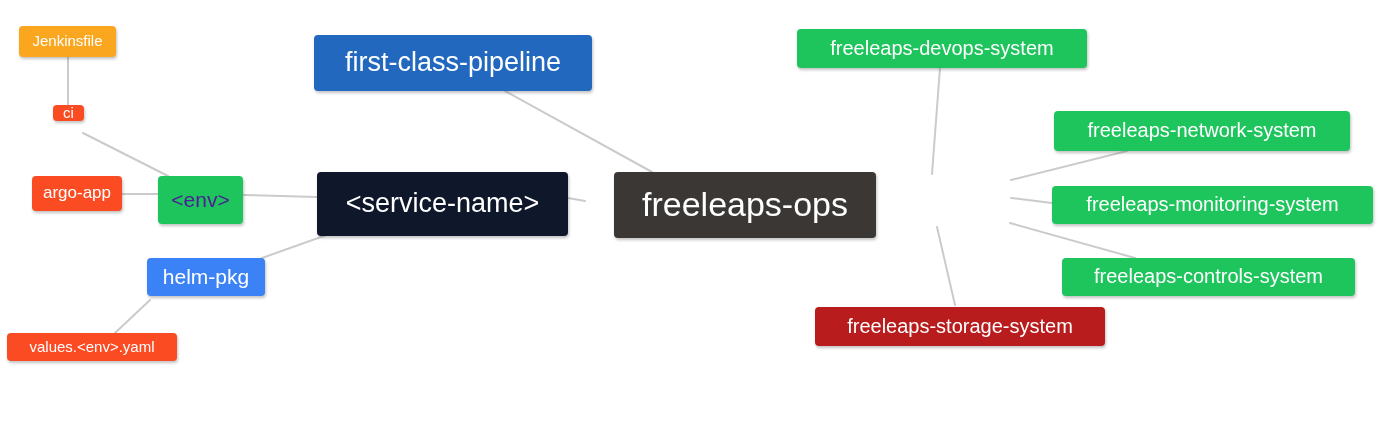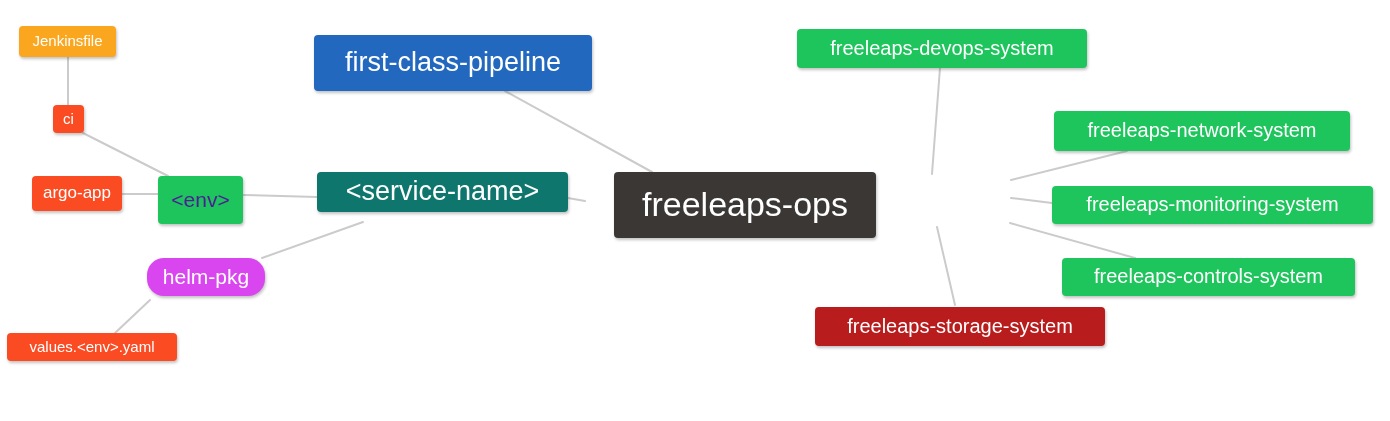--- a/index.html
+++ b/index.html
@@ -60,30 +60,30 @@
       <line x1="1011" y1="198" x2="1052" y2="203" stroke="#CBCBCB" stroke-width="2" stroke-linecap="round"></line>
       <line x1="1010" y1="223" x2="1135" y2="258" stroke="#CBCBCB" stroke-width="2" stroke-linecap="round"></line>
       <line x1="937" y1="227" x2="955" y2="305" stroke="#CBCBCB" stroke-width="2" stroke-linecap="round"></line>
     </svg>
     <div class="node" style="left: 585px; top: 172px; width: 262px; height: 66px; font-size: 34px; background: rgb(59, 55, 53); color: rgb(255, 255, 255); margin-left: 29px;">
       <span>freeleaps-ops</span>
     </div>
     <div class="node" style="left: 314px; top: 35px; width: 278px; height: 56px; font-size: 27px; background: rgb(34, 104, 190); color: rgb(255, 255, 255);">
       <span>first-class-pipeline</span>
     </div>
-    <div class="node" style="left: 317px; top: 172px; width: 251px; height: 40px; font-size: 27px; background: #0f766e; color: rgb(255, 255, 255);">
+    <div class="node" style="left: 317px; top: 172px; width: 251px; height: 64px; font-size: 27px; background: #0f172a; color: rgb(255, 255, 255);">
       <span>&lt;service-name&gt;</span>
     </div>
     <div class="node" style="left: 158px; top: 176px; width: 85px; height: 48px; font-size: 21px; background: rgb(30, 196, 92); color: #4c1d95;">
       <span>&lt;env&gt;</span>
     </div>
-    <div class="node" style="left: 147px; top: 258px; width: 118px; height: 38px; font-size: 21px; background: #d946ef; color: rgb(255, 255, 255); border-radius: 17px;">
+    <div class="node" style="left: 147px; top: 258px; width: 118px; height: 38px; font-size: 21px; background: #3b82f6; color: rgb(255, 255, 255);">
       <span>helm-pkg</span>
     </div>
-    <div class="node" style="left: 53px; top: 105px; width: 31px; height: 28px; font-size: 15px; background: rgb(250, 75, 34); color: rgb(255, 255, 255);">
+    <div class="node" style="left: 53px; top: 105px; width: 31px; height: 16px; font-size: 15px; background: rgb(250, 75, 34); color: rgb(255, 255, 255);">
       <span>ci</span>
     </div>
     <div class="node" style="left: 32px; top: 176px; width: 90px; height: 35px; font-size: 17px; background: rgb(250, 75, 34); color: rgb(255, 255, 255);">
       <span>argo-app</span>
     </div>
     <div class="node" style="left: 7px; top: 333px; width: 170px; height: 28px; font-size: 15px; background: rgb(250, 75, 34); color: rgb(255, 255, 255);">
       <span>values.&lt;env&gt;.yaml</span>
     </div>
     <div class="node" style="left: 19px; top: 26px; width: 97px; height: 31px; font-size: 15px; background: rgb(250, 166, 30); color: rgb(255, 255, 255);">
       <span>Jenkinsfile</span>

